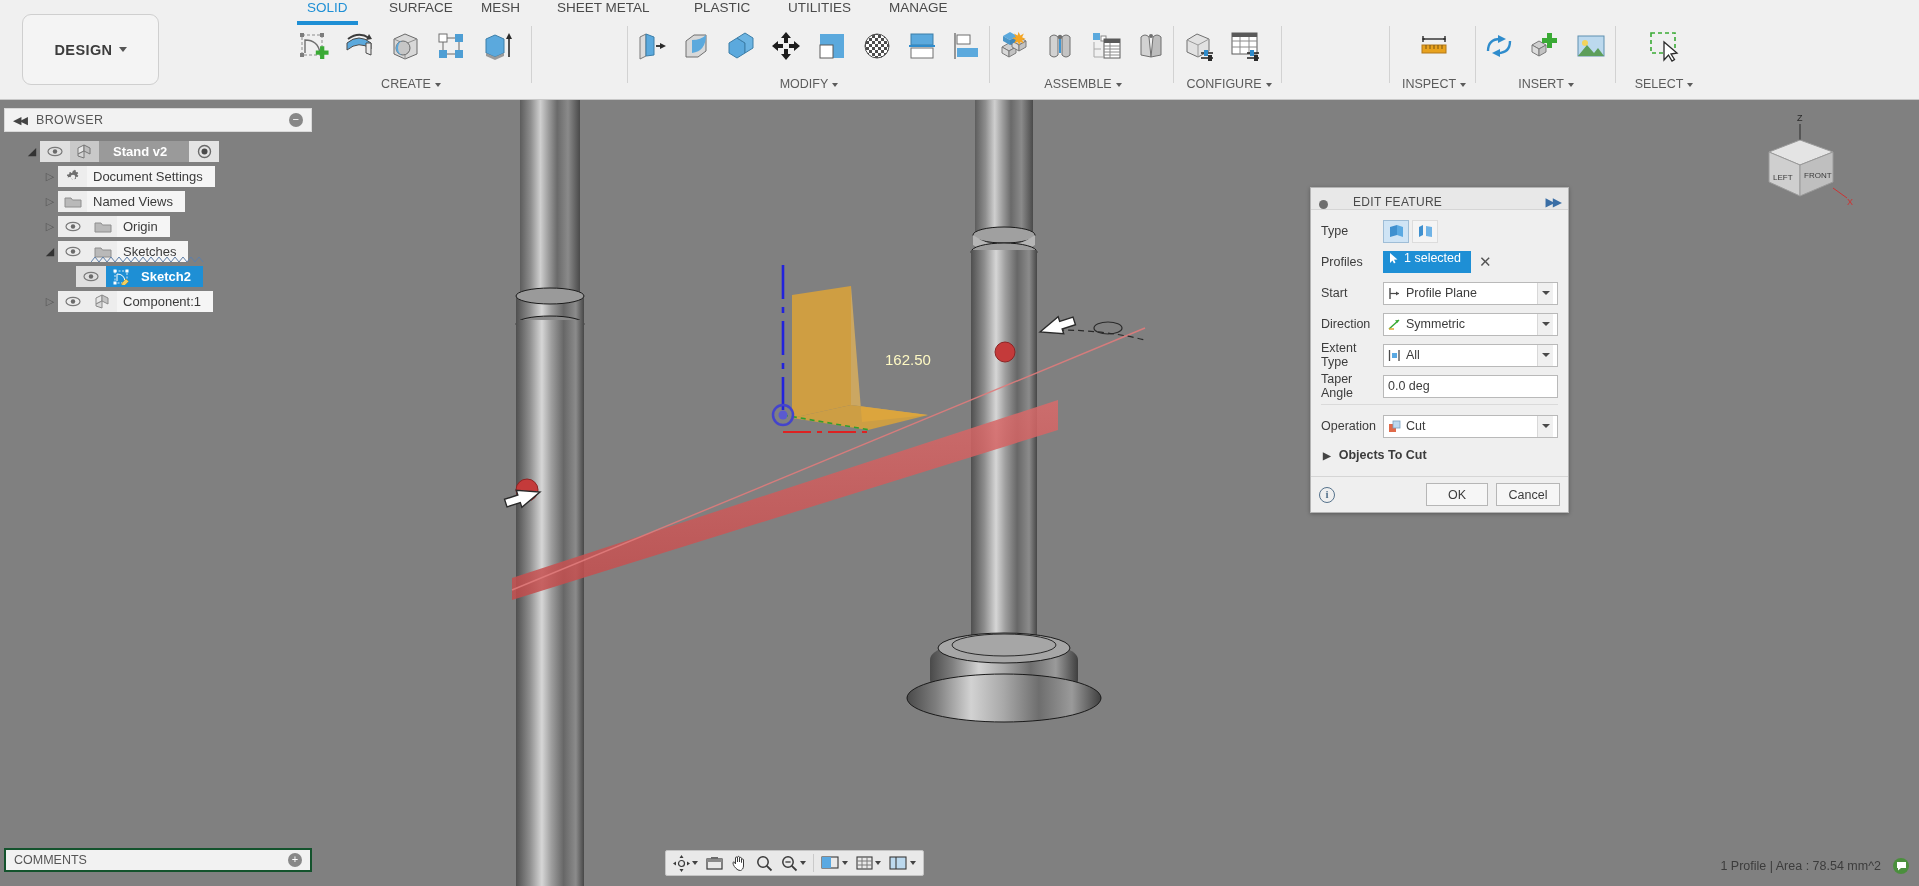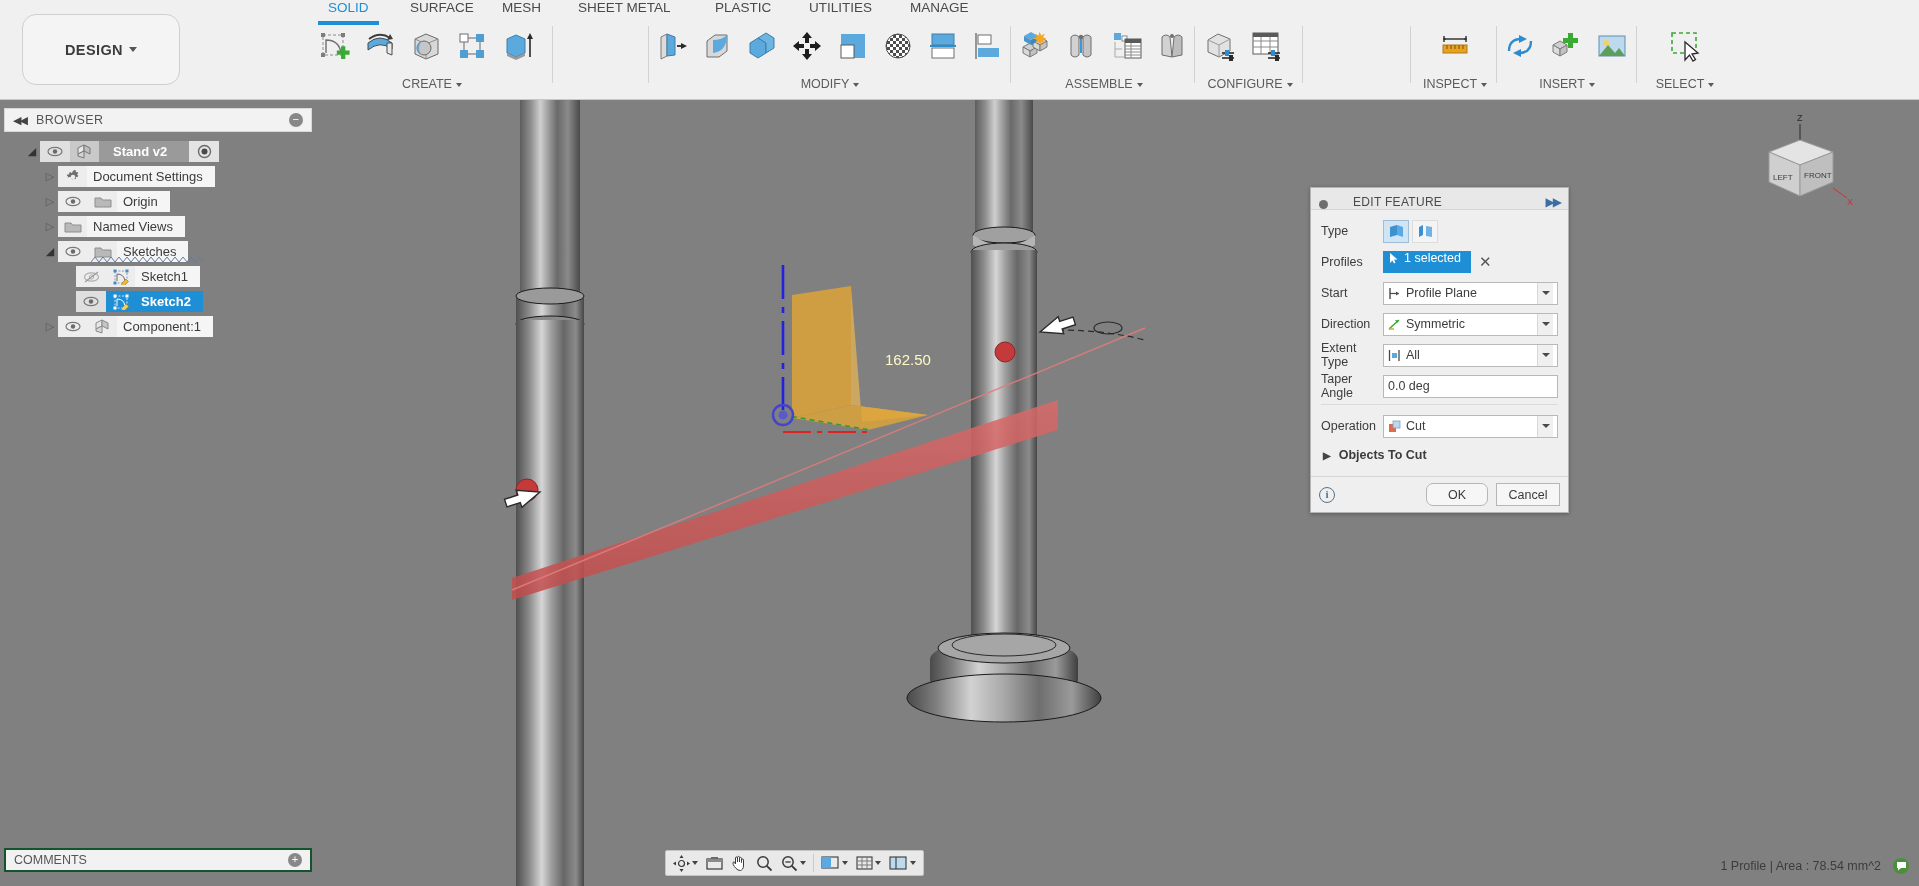--- a/index.html
+++ b/index.html
@@ -13,22 +13,22 @@
   #app { position: relative; width: 1919px; height: 886px; }
 
   
   .ribbon {
     position: absolute; left:0; top:0; width:1919px; height:100px;
     background: #f0f0f0;
     border-bottom: 1px solid #c8c8c8;
     display: flex; align-items: stretch;
   }
   .design-box {
-    width: 158px; margin: 14px 8px 14px 22px;
-    border: 1px solid #cfcfcf; background:#f4f4f4; border-radius: 14px;
+    width: 137px; margin: 14px 8px 14px 22px;
+    border: 1px solid #cfcfcf; background:#f4f4f4; border-radius: 9px;
     display:flex; align-items:center; justify-content:center;
   }
   .design-box .lbl { font-size: 14.5px; font-weight: bold; color:#3c3c3c; letter-spacing:.4px;}
   .caret { display:inline-block; margin-left:6px; border-left:4px solid transparent; border-right:4px solid transparent; border-top:5px solid #555; vertical-align: middle;}
 
   .tabs-and-panels { flex:1; position:relative; }
   .tabrow { position:absolute; left:0; top:0; height:22px; width:100%; }
   .tab {
     position:absolute; top:0; font-size:13.5px; color:#4a4a4a; white-space:nowrap;
     text-align:center;
@@ -120,21 +120,21 @@
       display:flex; align-items:center; justify-content:center;}
   .fld .dd i { border-left:4px solid transparent; border-right:4px solid transparent; border-top:4px solid #4a4a4a; display:block;}
   .dlg-sep { height:1px; background:#dadada; margin:4px 10px 8px 10px;}
   .objrow { display:flex; align-items:center; padding:4px 10px 10px 12px; font-size:12.5px; font-weight:bold; color:#3c3c3c;}
   .objrow .tri { margin-right:8px; color:#444; font-size:10px;}
   .dlg-footer { border-top:1px solid #d5d5d5; height:36px; display:flex; align-items:center; padding:0 8px;}
   .info { width:16px; height:16px; border-radius:50%; border:1.5px solid #55728c; color:#55728c;
      font-size:11px; font-weight:bold; text-align:center; line-height:13px; font-family:"Liberation Serif",serif;}
   .dbtn { height:23px; min-width:64px; border:1px solid #b6b6b6; background:#f6f6f6;
      font-size:12.5px; color:#3c3c3c; display:flex; align-items:center; justify-content:center; margin-left:8px;}
-  .dbtn.ok { min-width:62px;border-radius:7px; }
+  .dbtn.ok { min-width:62px; }
 
   
   .navbar {
     position:absolute; left:665px; bottom:10px; height:26px;
     background:#e9e9e9; border:1px solid #c4c4c4; border-radius:2px;
     display:flex; align-items:center; padding:0 3px; gap:0px;
   }
   .nvb { height:24px; display:flex; align-items:center; justify-content:center; padding:0 4px; gap:2px;}
   .nvb .ac { border-left:3px solid transparent; border-right:3px solid transparent; border-top:4px solid #444; display:block;}
   .nvsep { width:1px; height:18px; background:#cacaca; margin:0 3px;}
@@ -628,42 +628,42 @@
           <svg width="16" height="16" viewBox="0 0 16 16">
               <path d="M8 1.6l1 .2.5-1 1.4.6-.2 1.1.8.8 1.1-.2.6 1.4-1 .5.1 1.1 1 .5-.6 1.4-1.1-.2-.8.8.2 1.1-1.4.6-.5-1-1.1.1-.5 1-1.4-.6.2-1.1-.8-.8-1.1.2L2 8.8l1-.5-.1-1.1-1-.5.6-1.4 1.1.2.8-.8L4.2 3.6l1.4-.6.5 1L7.2 3.8z" fill="#6f6f6f"></path>
               <circle cx="8" cy="8" r="2.3" fill="#ececec"></circle>
             </svg>
         </span>
         <span class="nm">Document Settings</span>
       </div>
 
       <div class="row" style="padding-left:38px">
         <span class="expander exp-closed"></span>
+        <span class="ic">
+          <svg width="18" height="14" viewBox="0 0 18 14">
+              <path d="M1 3 L7 3 L8.5 5 L17 5 L17 12 L1 12 Z" fill="#b9b9b9" stroke="#8e8e8e"></path>
+            </svg>
+        </span>
+        <span class="nm">Named Views</span>
+      </div>
+
+      <div class="row" style="padding-left:38px">
+        <span class="expander exp-closed"></span>
         <span class="eye">
           <svg width="16" height="11" viewBox="0 0 16 11">
               <ellipse cx="8" cy="5.5" rx="7" ry="4.2" fill="none" stroke="#7a7a7a" stroke-width="1.2"></ellipse>
               <circle cx="8" cy="5.5" r="2.2" fill="#6a6a6a"></circle>
             </svg>
         </span>
         <span class="ic">
           <svg width="18" height="14" viewBox="0 0 18 14">
               <path d="M1 3 L7 3 L8.5 5 L17 5 L17 12 L1 12 Z" fill="#b9b9b9" stroke="#8e8e8e"></path>
             </svg>
         </span>
         <span class="nm">Origin</span>
-      </div>
-
-      <div class="row" style="padding-left:38px">
-        <span class="expander exp-closed"></span>
-        <span class="ic">
-          <svg width="18" height="14" viewBox="0 0 18 14">
-              <path d="M1 3 L7 3 L8.5 5 L17 5 L17 12 L1 12 Z" fill="#b9b9b9" stroke="#8e8e8e"></path>
-            </svg>
-        </span>
-        <span class="nm">Named Views</span>
       </div>
 
       <div class="row" style="padding-left:38px">
         <span class="expander exp-open"></span>
         <span class="eye">
           <svg width="16" height="11" viewBox="0 0 16 11">
               <ellipse cx="8" cy="5.5" rx="7" ry="4.2" fill="none" stroke="#7a7a7a" stroke-width="1.2"></ellipse>
               <circle cx="8" cy="5.5" r="2.2" fill="#6a6a6a"></circle>
             </svg>
         </span>
@@ -673,40 +673,20 @@
             </svg>
         </span>
         <span class="nm" style="position:relative">
           <span>Sketches</span>
           <svg style="position:absolute;left:-26px;bottom:-1px" width="120" height="7" viewBox="0 0 120 7">
             <path d="M0 6 l4 -5 l4 5 l4 -5 l4 5 l4 -5 l4 5 l4 -5 l4 5 l4 -5 l4 5 l4 -5 l4 5 l4 -5 l4 5 l4 -5 l4 5 l4 -5 l4 5 l4 -5 l4 5 l4 -5 l4 5 l4 -5 l4 5 l4 -5 l4 5 l4 -5 l4 5" fill="none" stroke="#5f7fa8" stroke-width="1"></path>
           </svg>
         </span>
       </div>
 
-      <div class="row" style="padding-left:72px">
-        <span class="eye">
-          <svg width="17" height="12" viewBox="0 0 17 12">
-              <ellipse cx="8.5" cy="6" rx="7" ry="4.2" fill="none" stroke="#b0b0b0" stroke-width="1.2"></ellipse>
-              <circle cx="8.5" cy="6" r="2.2" fill="none" stroke="#b0b0b0" stroke-width="1"></circle>
-              <line x1="2" y1="11" x2="15" y2="1" stroke="#9a9a9a" stroke-width="1.3"></line>
-            </svg>
-        </span>
-        <span class="ic">
-          <svg width="18" height="16" viewBox="0 0 18 16">
-            <rect x="3" y="2" width="12" height="12" fill="none" stroke="#7e9ec2" stroke-dasharray="2 1.5"></rect>
-            <path d="M5 12 L5 5 Q12 5 13 12" fill="none" stroke="#6b6b6b" stroke-width="1"></path>
-            <rect x="1.5" y=".5" width="3" height="3" fill="#4a8ac4"></rect>
-              <rect x="13.5" y=".5" width="3" height="3" fill="#4a8ac4"></rect>
-            <rect x="1.5" y="12.5" width="3" height="3" fill="#4a8ac4"></rect>
-            <path d="M10 14 l4 -4 l2.5 2.5 l-4 4 l-3 .6 z" fill="#e8b93e" stroke="#9c7c1e" stroke-width=".6"></path>
-          </svg>
-        </span>
-        <span class="nm">Sketch1</span>
-      </div>
 
       <div class="row sel" style="padding-left:72px">
         <span class="eye">
           <svg width="16" height="11" viewBox="0 0 16 11">
               <ellipse cx="8" cy="5.5" rx="7" ry="4.2" fill="none" stroke="#7a7a7a" stroke-width="1.2"></ellipse>
               <circle cx="8" cy="5.5" r="2.2" fill="#6a6a6a"></circle>
             </svg>
         </span>
         <span class="ic">
           <svg width="18" height="16" viewBox="0 0 18 16">

